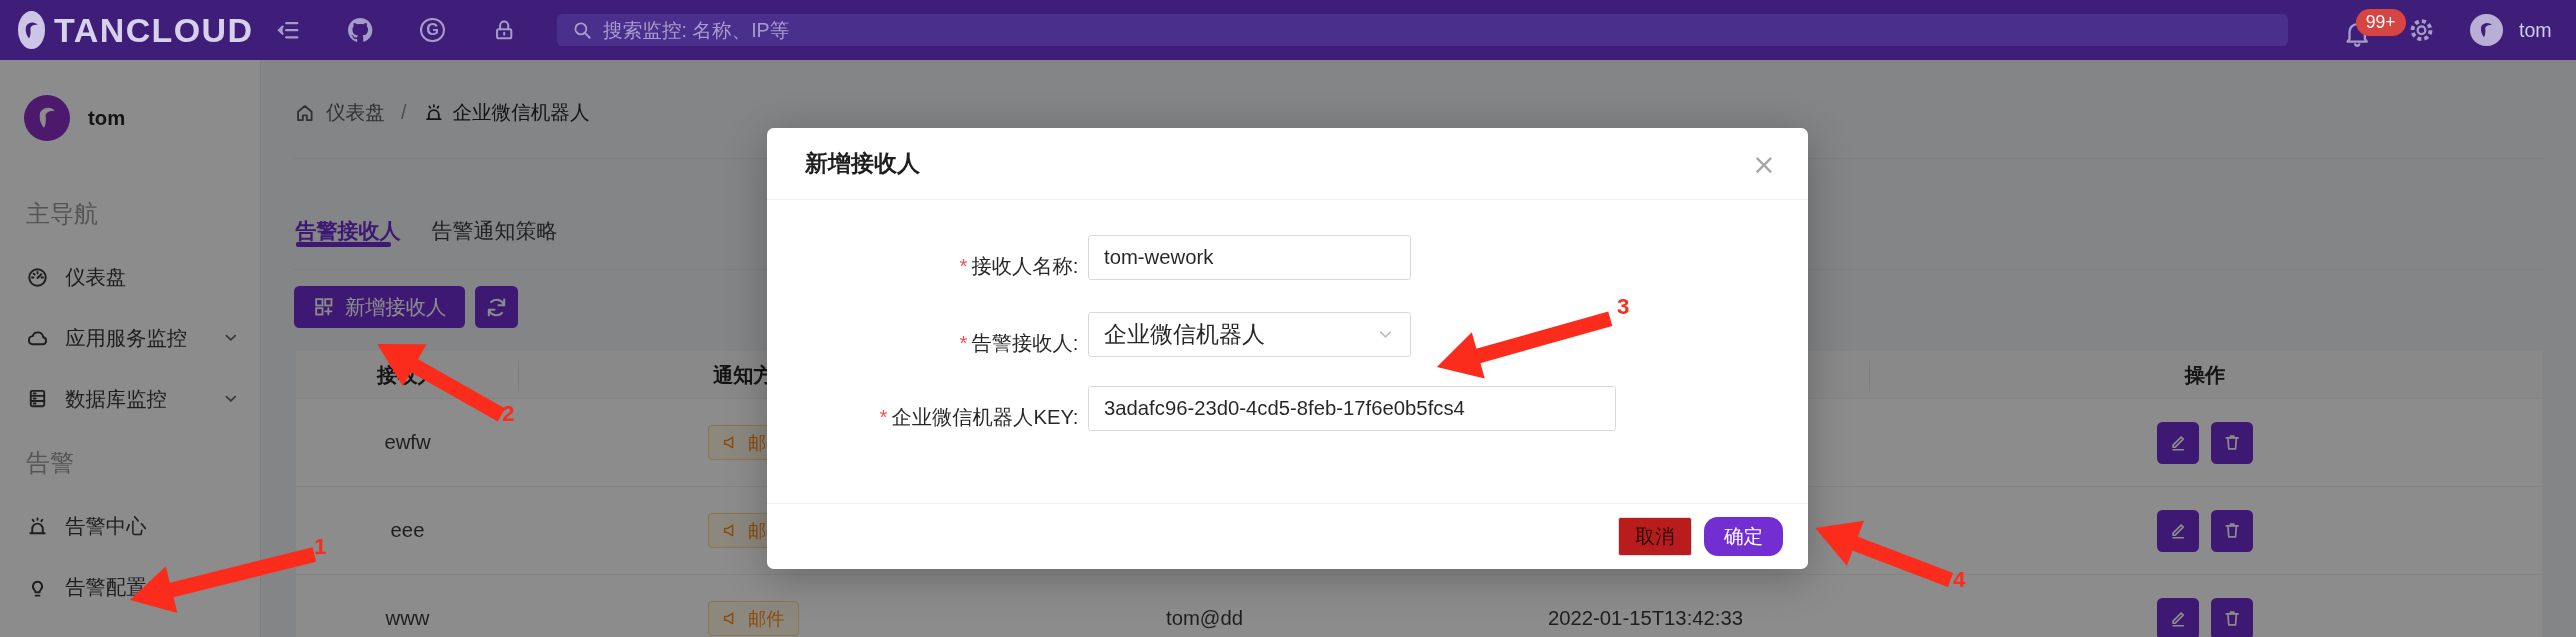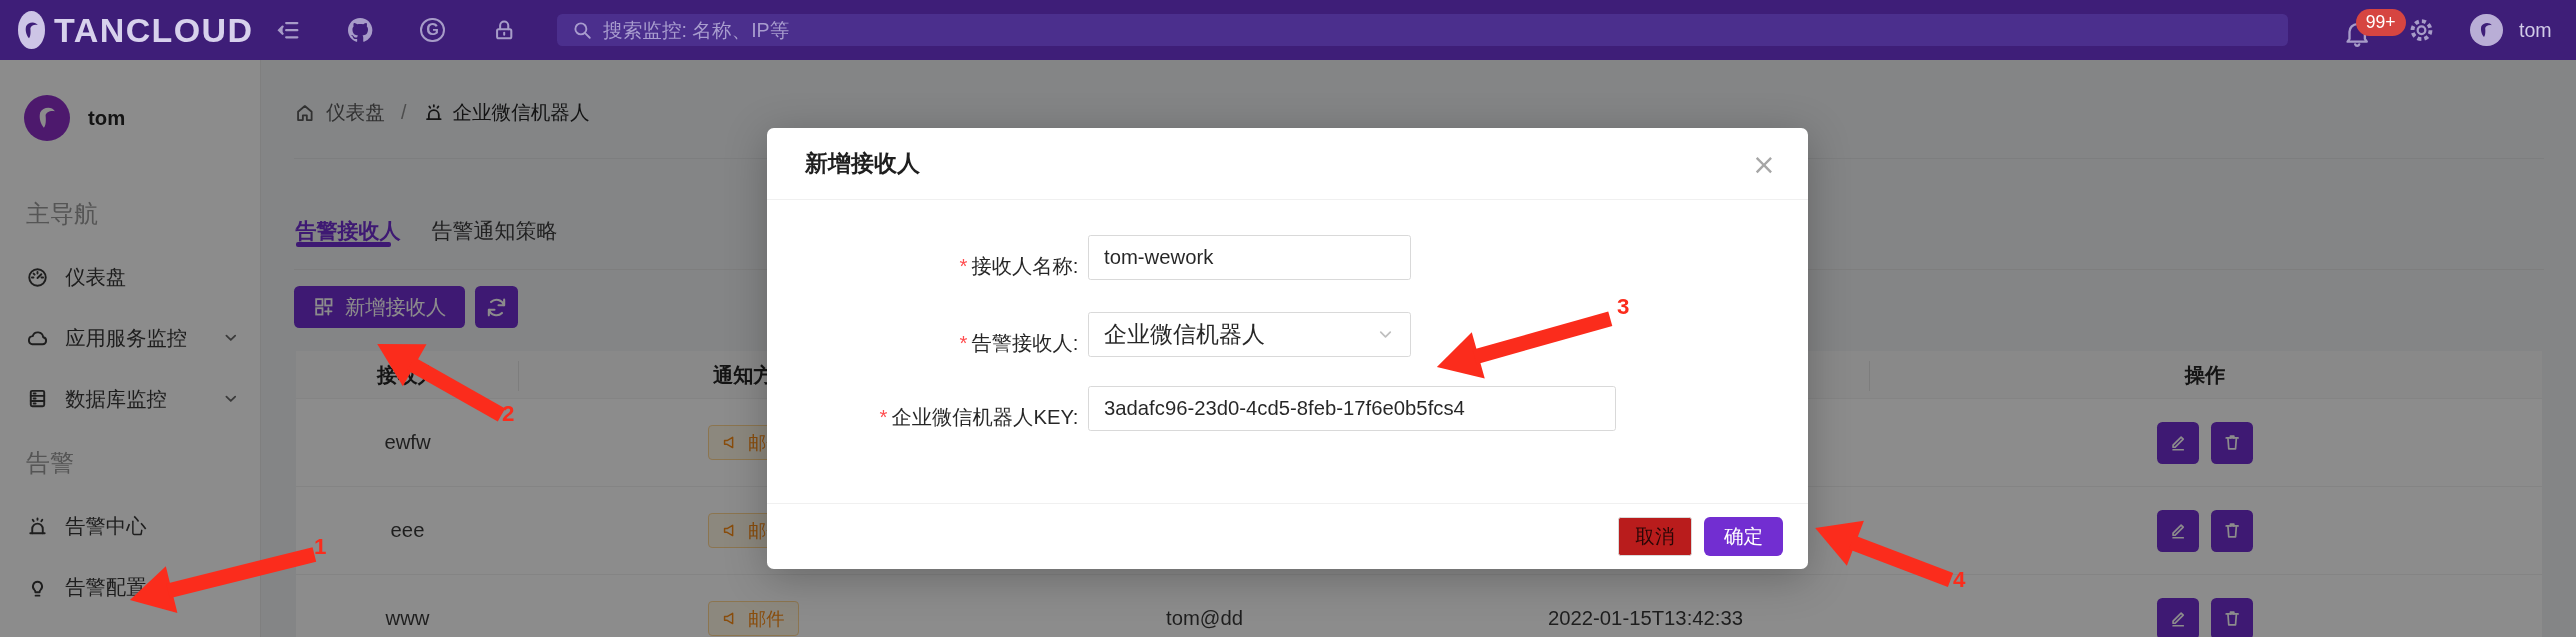--- a/index.html
+++ b/index.html
@@ -97,21 +97,21 @@
   .fr1{top:35px}.fr2{top:112px}.fr3{top:186px}
   .flabel{width:309px;text-align:right;font-size:20.3px;color:rgba(0,0,0,.85);flex:0 0 auto;padding-right:9.5px}
   .req{color:#ff4d4f;margin-right:4.1px;font-size:20.3px}
   .input{height:45px;border:0.7px solid #d9d9d9;border-radius:2.7px;font-size:20.3px;color:rgba(0,0,0,.85);padding:0 15px;font-family:"Liberation Sans","DejaVu Sans",sans-serif;background:#fff;outline:none}
   .in-name{width:323px}
   .in-key{width:528px}
   .select{position:relative;width:323px;height:45px;border:0.7px solid #d9d9d9;border-radius:2.7px;display:flex;align-items:center;padding:0 15px;font-size:23px;color:rgba(0,0,0,.85);cursor:pointer;background:#fff}
   .select .chev{position:absolute;right:15px;color:#bfbfbf;width:19px;height:19px}
   .modal-footer{position:absolute;left:0;bottom:0;width:100%;height:66px;border-top:0.7px solid #f0f0f0;display:flex;align-items:center;justify-content:flex-end;gap:12.2px;padding-right:25px}
   .btn-cancel{min-width:70px;height:39px;border:0.7px solid #d9d9d9;border-radius:2.7px;background:#b91c1c;color:rgba(0,0,0,.78);font-size:19.6px;padding:0 16.3px;cursor:pointer}
-  .btn-ok{min-width:79px;height:39px;border:none;border-radius:6px;background:var(--accent,#722ed1);color:#fff;font-size:19.6px;padding:0 16.3px;cursor:pointer}
+  .btn-ok{min-width:79px;height:39px;border:none;border-radius:14px;background:var(--accent,#722ed1);color:#fff;font-size:19.6px;padding:0 16.3px;cursor:pointer}
 
   
   .arrow{position:absolute;height:15px;z-index:90;transform-origin:0 50%}
   .arrow .tri{position:absolute;left:0;top:-17px;width:0;height:0;border-top:24.4px solid transparent;border-bottom:24.4px solid transparent;border-right:43px solid var(--arrow-red,#fb2c1c)}
   .arrow .shaft{position:absolute;left:39px;right:0;top:0;bottom:0;background:var(--arrow-red,#fb2c1c)}
   .arrow-num{position:absolute;z-index:91;color:var(--arrow-red,#fb2c1c);font-size:22.3px;font-weight:700}
   .a1{left:130px;top:593px;width:190px;transform:rotate(-14deg)}
   .n1{left:314px;top:534px}
   .a2{left:377px;top:337px;width:143px;transform:rotate(29.5deg)}
   .n2{left:502px;top:401px}

